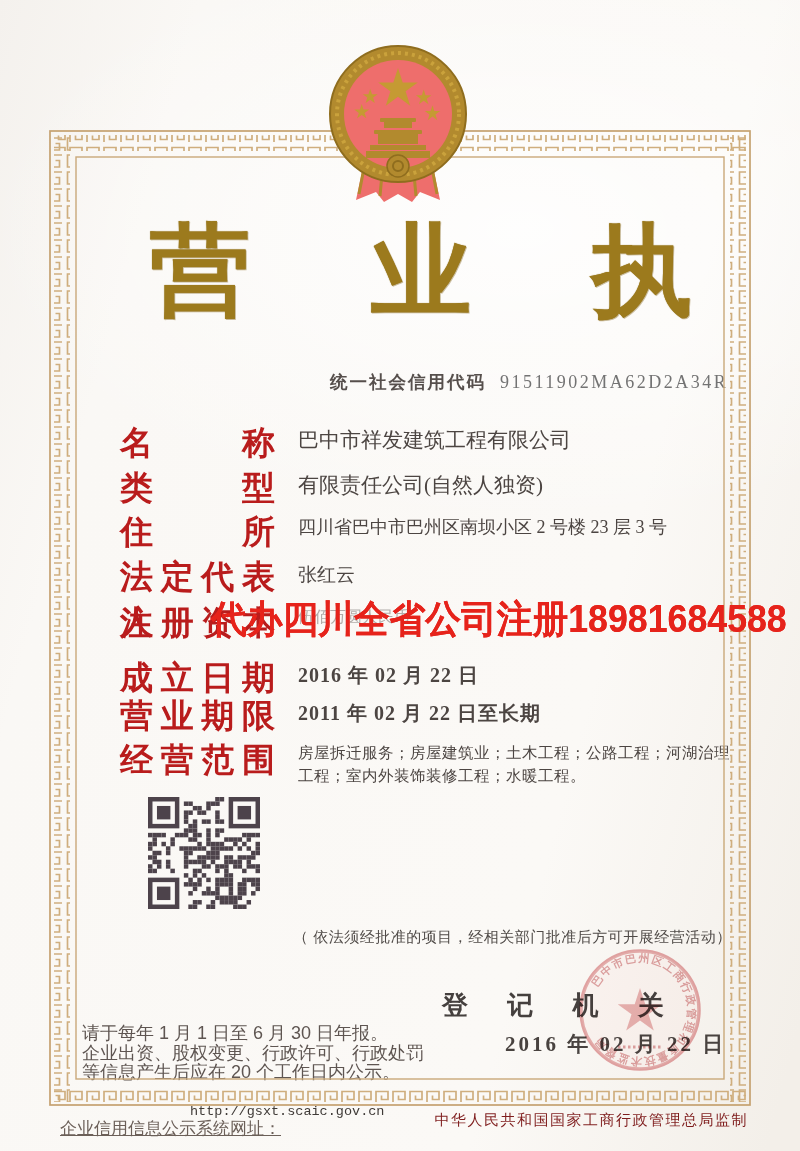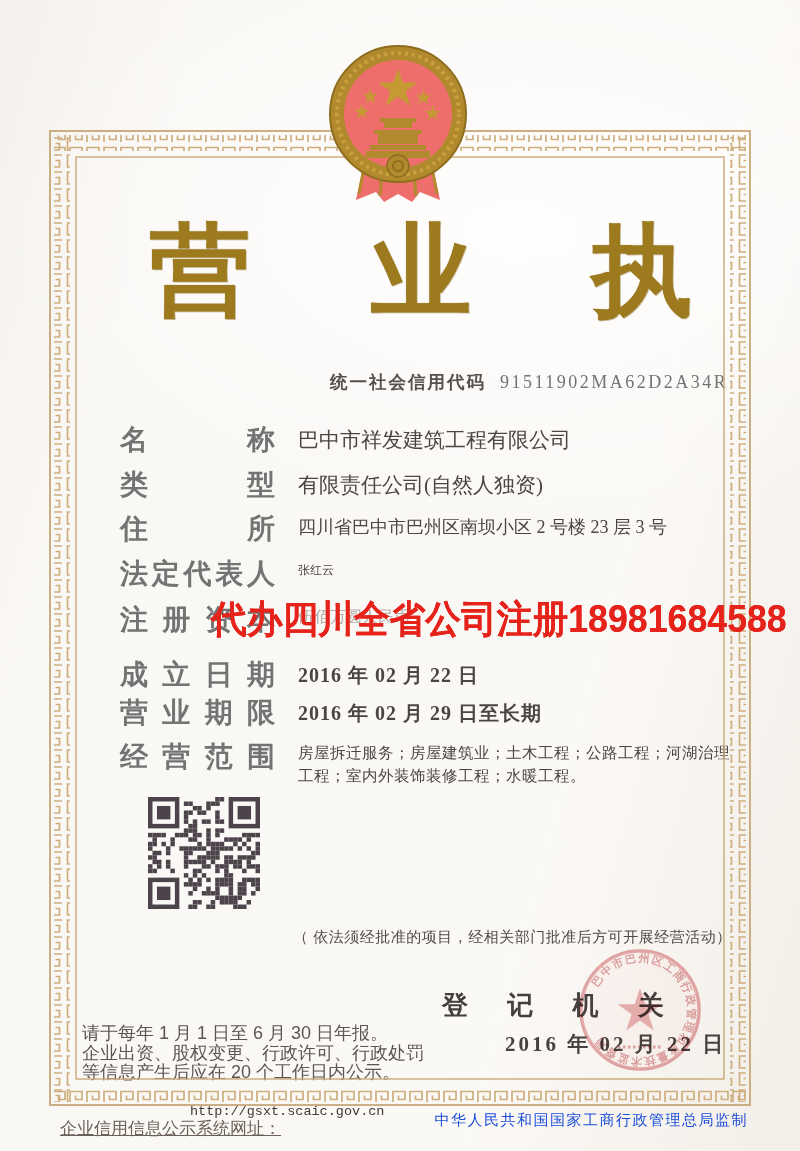--- a/index.html
+++ b/index.html
@@ -17,21 +17,21 @@
     font-family:"Liberation Serif",serif;font-weight:700;font-size:100px;line-height:108px;
     color:#9c7a1d;letter-spacing:48px;white-space:nowrap;
     text-shadow:0 0 1px #8a6a14, 1px 1px 0 rgba(122,92,16,.35);}
   
   #code-line{left:330px;top:370px;white-space:nowrap;}
   #code-line .lbl{font-size:17.5px;font-weight:700;color:#564f4c;letter-spacing:2px;text-align:center;}
   #code-line .val{font-family:"Liberation Serif",serif;font-size:18px;color:#737373;
                   letter-spacing:2.5px;margin-left:14px;}
   
   .frow{position:absolute;left:120px;width:610px;}
-  .frow .flabel{display:inline-block;width:155px;font-size:28px;font-weight:600;color:#737373;
+  .frow .flabel{display:inline-block;width:155px;font-size:33px;font-weight:600;color:#b91c1c;
       text-align:justify;text-align-last:justify;text-justify:inter-character;vertical-align:top;
       letter-spacing:0;}
   .frow .fvalue{display:inline-block;width:432px;margin-left:23px;vertical-align:top;
       font-family:"Liberation Serif",serif;color:#4c4542;}
   .v-lg{font-size:21px;padding-top:5px;}
   .v-date{font-size:20px;font-weight:600;padding-top:6px;letter-spacing:1px;}
   .v-scope{font-size:15.5px;line-height:23px;padding-top:3px;letter-spacing:.5px;}
   .v-ghost{font-size:16px;padding-top:6px;opacity:.42;filter:blur(.4px);color:#6a625e;}
   
   #watermark{left:211px;top:594px;font-size:38px;font-weight:700;color:#e6231b;
@@ -41,21 +41,21 @@
   #approval-note{left:293px;top:928px;font-size:15px;color:#4f4a47;letter-spacing:.5px;white-space:nowrap;}
   #registry-label{left:442px;top:988px;font-size:26px;font-weight:600;color:#45403e;
      letter-spacing:16px;white-space:nowrap;}
   #registry-date{left:505px;top:1030px;font-family:"Liberation Serif",serif;font-size:21px;
      font-weight:600;color:#48423f;letter-spacing:3px;white-space:nowrap;}
   
   #annual-notes{left:82px;top:1024px;font-size:18px;line-height:19.5px;color:#5e5551;}
   #footer-left{left:60px;top:1117px;font-size:17px;color:#6b5f58;text-decoration:underline;}
   #footer-url{left:190px;top:1104px;font-size:13.5px;color:#3f3a37;
      font-family:"Liberation Mono","DejaVu Sans Mono",monospace;}
-  #footer-right{right:52px;top:1111px;font-size:15px;color:#1d4ed8;
+  #footer-right{right:52px;top:1111px;font-size:15px;color:#7f1d1d;
      font-family:"Liberation Serif",serif;letter-spacing:1.5px;}
   
   #seal{left:574px;top:944px;z-index:20;opacity:.85;mix-blend-mode:multiply;}
   
   #qr{left:148px;top:797px;}
 </style>
 </head>
 <body>
 
 <div id="paper"></div>
@@ -116,30 +116,30 @@
 <div class="frow" style="top:421px">
   <span class="flabel">名称</span><span class="fvalue v-lg">巴中市祥发建筑工程有限公司</span>
 </div>
 <div class="frow" style="top:466px">
   <span class="flabel">类型</span><span class="fvalue v-lg">有限责任公司(自然人独资)</span>
 </div>
 <div class="frow" style="top:510px">
   <span class="flabel">住所</span><span class="fvalue v-lg" style="font-size:18px">四川省巴中市巴州区南坝小区 2 号楼 23 层 3 号</span>
 </div>
 <div class="frow" style="top:555px">
-  <span class="flabel">法定代表人</span><span class="fvalue" style="font-size:12px;padding-top:7px">张红云</span>
+  <span class="flabel">法定代表人</span><span class="fvalue" style="font-size:19px;padding-top:7px">张红云</span>
 </div>
 <div class="frow" style="top:601px">
   <span class="flabel">注册资本</span><span class="fvalue v-ghost">伍佰万圆人民币</span>
 </div>
 <div class="frow" style="top:656px">
   <span class="flabel">成立日期</span><span class="fvalue v-date">2016 年 02 月 22 日</span>
 </div>
 <div class="frow" style="top:694px">
-  <span class="flabel">营业期限</span><span class="fvalue v-date">2016 年 02 月 29 日至长期</span>
+  <span class="flabel">营业期限</span><span class="fvalue v-date">2011 年 02 月 22 日至长期</span>
 </div>
 <div class="frow" style="top:738px">
   <span class="flabel">经营范围</span><span class="fvalue v-scope">房屋拆迁服务；房屋建筑业；土木工程；公路工程；河湖治理工程；室内外装饰装修工程；水暖工程。</span>
 </div>
 
 <div id="watermark" class="abs">代办四川全省公司注册18981684588</div>
 
 <svg id="qr" class="abs" width="112" height="112">
     <rect x="67.2" y="0" width="4.48" height="4.48" fill="#4d434b"></rect>
     <rect x="71.68" y="0" width="4.48" height="4.48" fill="#4d434b"></rect>

